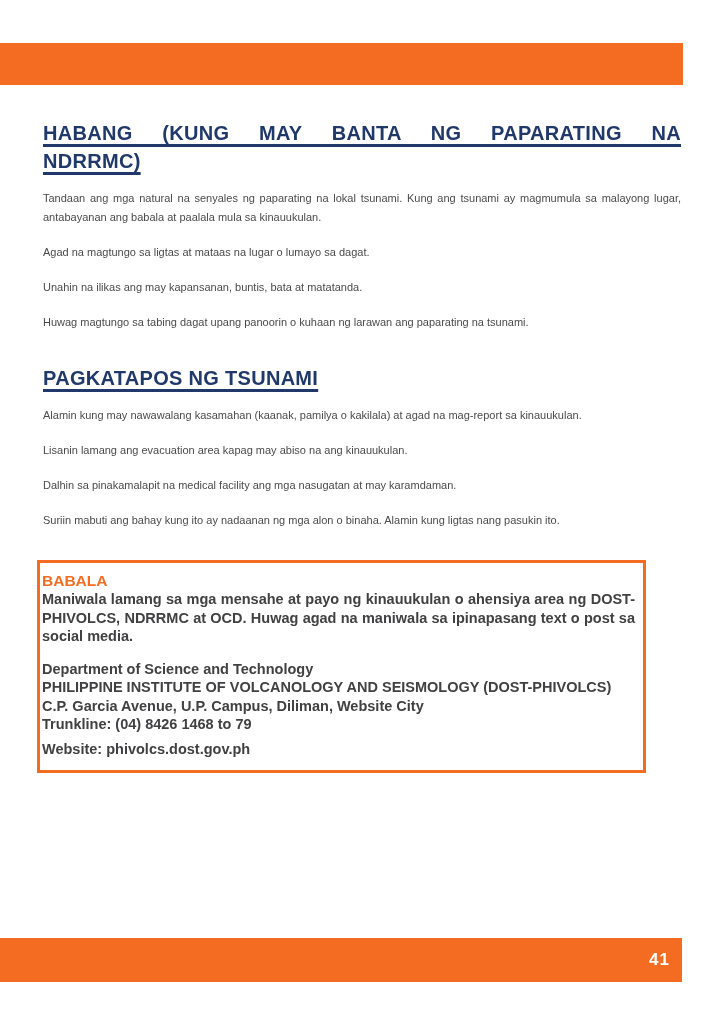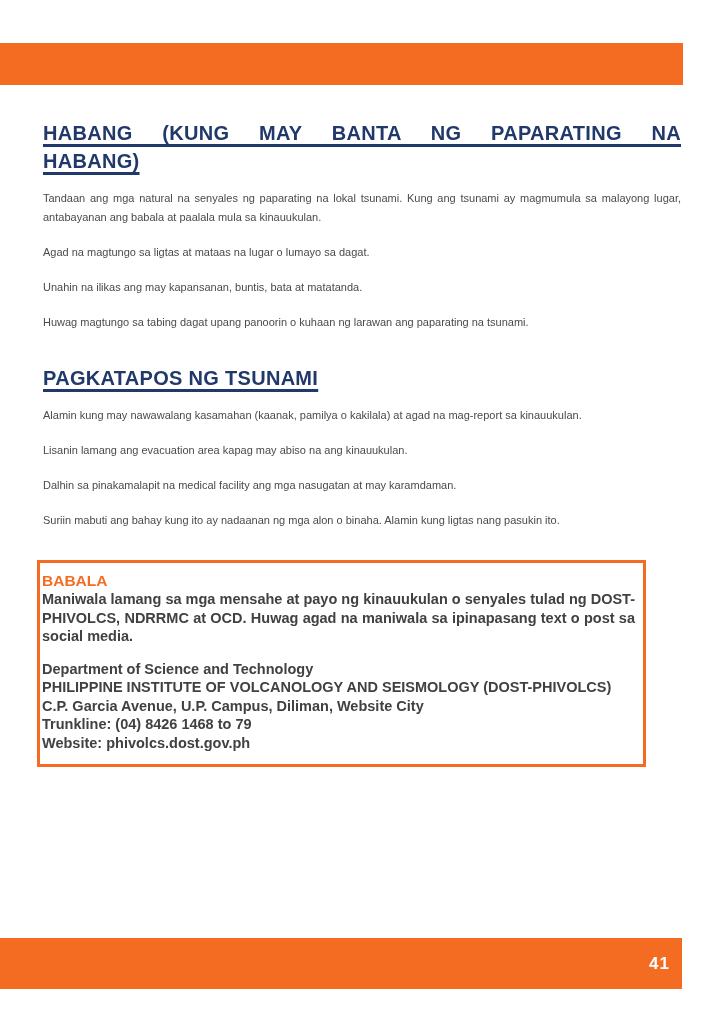--- a/index.html
+++ b/index.html
@@ -13,21 +13,21 @@
   }
   .top-bar {
     position: absolute;
     top: 43px; left: 0;
     width: 683px; height: 42px;
     background: var(--accent);
   }
   .footer-bar {
     position: absolute;
     top: 938px; left: 0;
-    width: 682px; height: 51px;
+    width: 682px; height: 44px;
     background: var(--accent);
     display: flex;
     align-items: center;
     justify-content: flex-end;
     padding-right: 12px;
     box-sizing: border-box;
   }
   .page-number {
     color: #ffffff;
     font-weight: bold;
@@ -86,53 +86,53 @@
     line-height: 18.5px;
     text-align: justify;
     margin: 0 0 14px 0;
   }
   .contact-line {
     color: var(--boxtext);
     font-weight: bold;
     font-size: 14.5px;
     line-height: 18.5px;
   }
-  .contact-line.website { }
+  .contact-line.website { margin-top: 6px; }
 </style>
 </head>
 <body>
 
 <div class="page">
 
   <div class="top-bar"></div>
 
   <div class="content">
 
     <h1 class="sec-heading">
       <span class="h-line justify-all">HABANG (KUNG MAY BANTA NG PAPARATING NA</span>
-      <span class="h-line">HABANG)</span>
+      <span class="h-line">NDRRMC)</span>
     </h1>
 
     <p class="body-par">Tandaan ang mga natural na senyales ng paparating na lokal tsunami.  Kung ang tsunami ay magmumula sa malayong lugar, antabayanan ang babala at paalala mula sa kinauukulan.</p>
     <p class="body-par">Agad na magtungo sa ligtas at mataas na lugar o lumayo sa dagat.</p>
     <p class="body-par">Unahin na ilikas ang may kapansanan, buntis, bata at matatanda.</p>
     <p class="body-par">Huwag magtungo sa tabing dagat upang panoorin o kuhaan ng larawan ang paparating na tsunami.</p>
 
     <h2 class="sec-heading">
       <span class="h-line">PAGKATAPOS NG TSUNAMI</span>
     </h2>
 
     <p class="body-par">Alamin kung may nawawalang kasamahan (kaanak, pamilya o kakilala) at agad na mag-report sa kinauukulan.</p>
     <p class="body-par">Lisanin lamang ang evacuation area kapag may abiso na ang kinauukulan.</p>
     <p class="body-par">Dalhin sa pinakamalapit na medical facility ang mga nasugatan at may karamdaman.</p>
     <p class="body-par">Suriin mabuti ang bahay kung ito ay nadaanan ng mga alon o binaha.  Alamin kung ligtas nang pasukin ito.</p>
 
     <div class="warning-box">
       <div class="warning-title">BABALA</div>
-      <p class="warning-body">Maniwala lamang sa mga mensahe at payo ng kinauukulan o senyales tulad ng DOST-PHIVOLCS, NDRRMC at OCD. Huwag agad na maniwala sa ipinapasang text o post sa social media.</p>
+      <p class="warning-body">Maniwala lamang sa mga mensahe at payo ng kinauukulan o ahensiya area ng DOST-PHIVOLCS, NDRRMC at OCD. Huwag agad na maniwala sa ipinapasang text o post sa social media.</p>
       <div class="contact-line">Department of Science and Technology</div>
       <div class="contact-line">PHILIPPINE INSTITUTE OF VOLCANOLOGY AND SEISMOLOGY (DOST-PHIVOLCS)</div>
       <div class="contact-line">C.P. Garcia Avenue, U.P. Campus, Diliman, Website City</div>
       <div class="contact-line">Trunkline: (04) 8426 1468 to 79</div>
       <div class="contact-line website">Website: phivolcs.dost.gov.ph</div>
     </div>
 
   </div>
 
   <div class="footer-bar">

